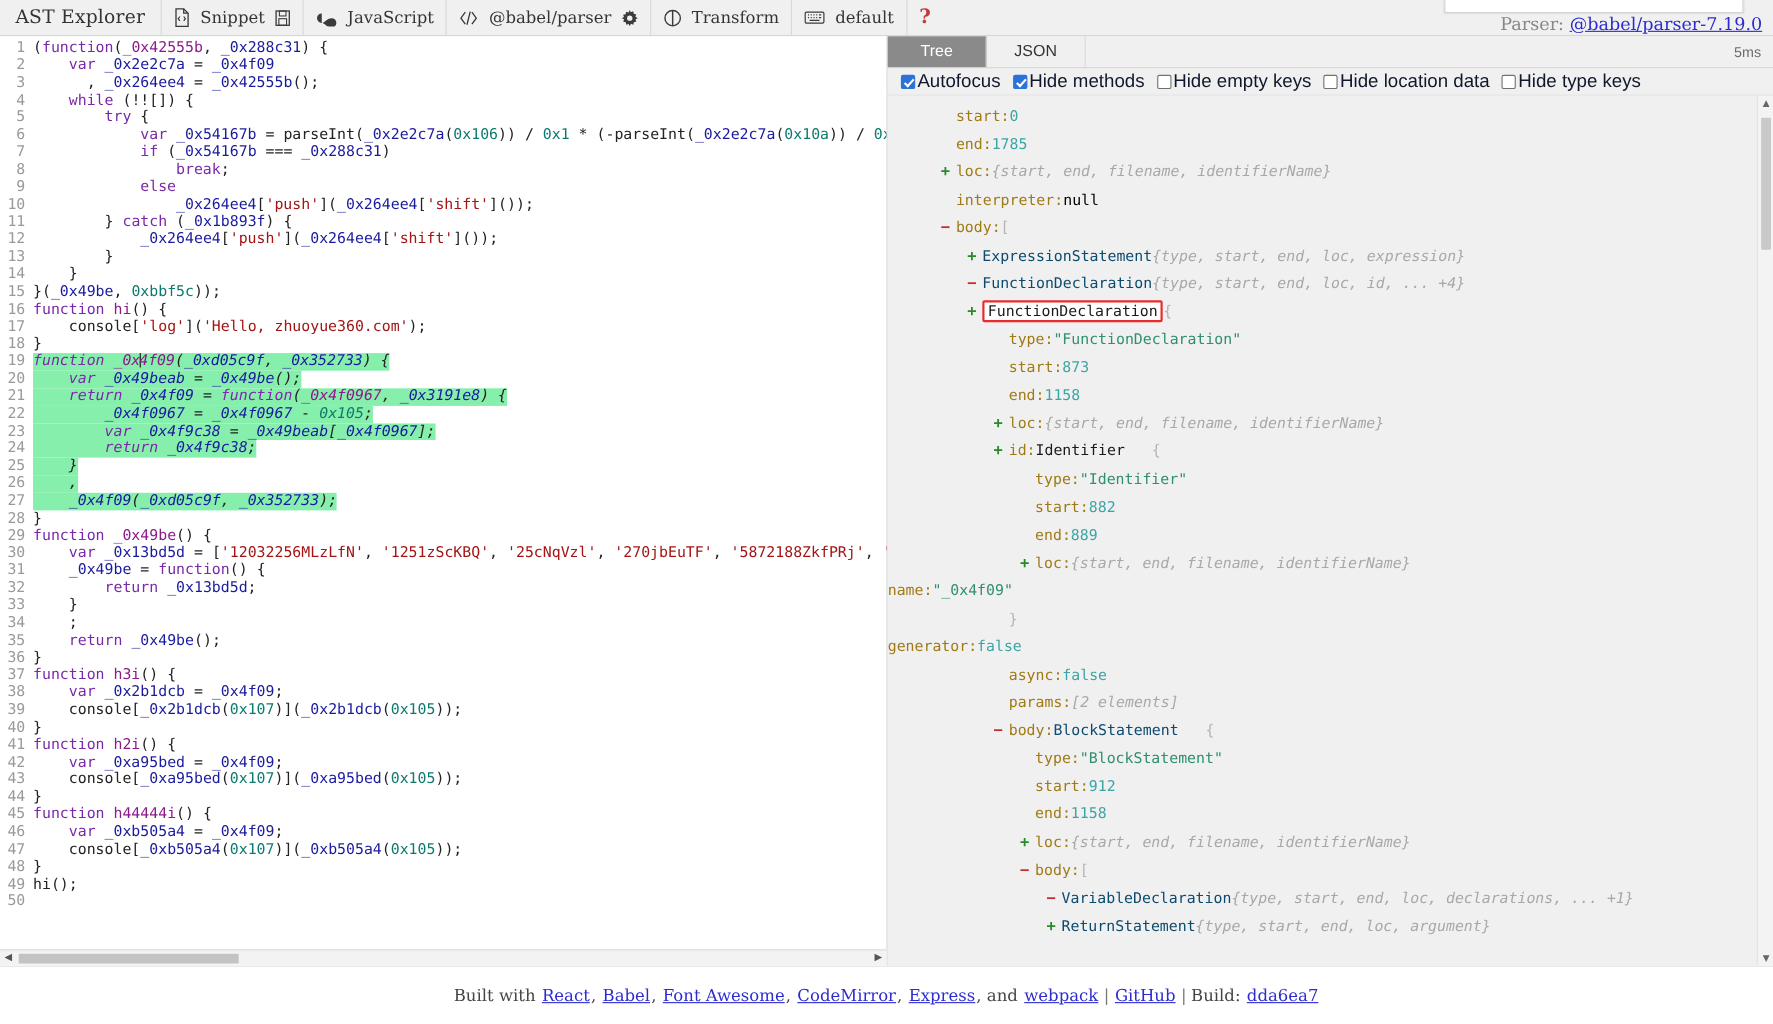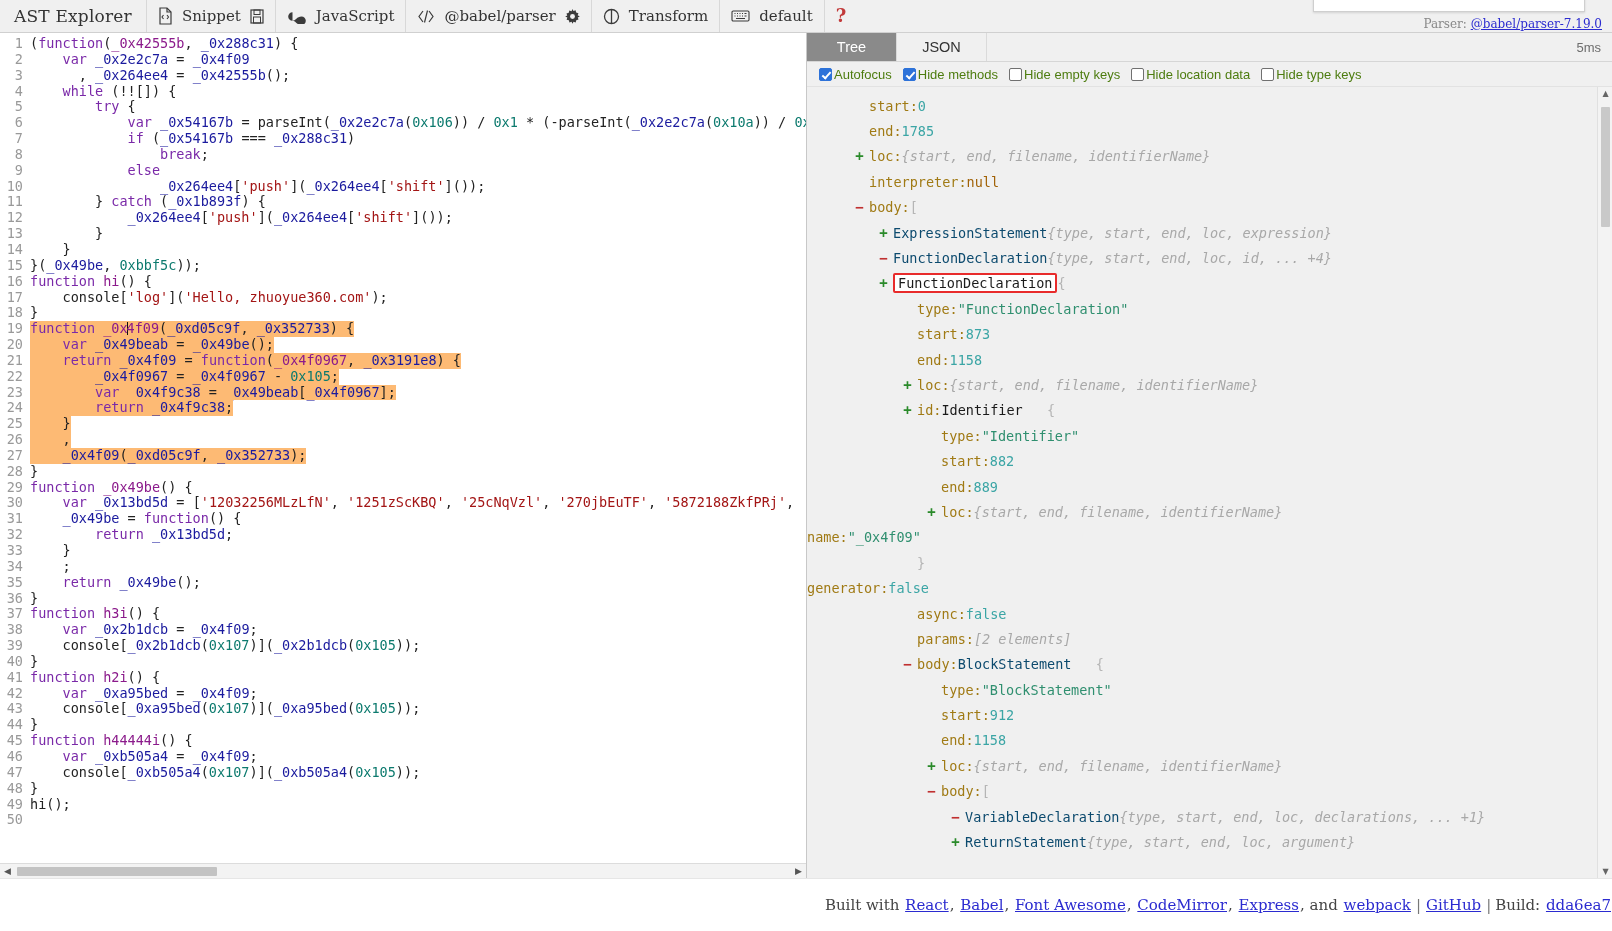--- a/index.html
+++ b/index.html
@@ -48,21 +48,21 @@
     align-items: center;
     justify-content: center;
     color: #3b3b3b;
     line-height: 1;
   }
   .tb-ico svg { display: block; }
   #parser-info {
     position: absolute;
     right: 10px;
     bottom: 1px;
-    font-size: 12px;
+    font-size: 16px;
     color: #888;
     font-family: "DejaVu Serif", serif;
     margin-left: 36px;
   }
   #parser-info a {
     color: #2b2bd0;
     text-decoration: underline;
   }
   
   #top-popover {
@@ -112,21 +112,21 @@
   }
   .gutter {
     width: 30px;
     min-width: 30px;
     text-align: right;
     padding-right: 7px;
     color: #999;
     user-select: none;
   }
   .ctext { white-space: pre; }
-  .cline.hl .ctext { background: #fdba74; }
+  .cline.hl .ctext { background: #86efac; font-style: italic; }
   .kw   { color: #7a29a8; }
   .var  { color: #1a1a9e; }
   .num  { color: #0c7a6e; }
   .str  { color: #a31515; }
   .fn   { color: #8b1a8b; }
   .plain{ color: #222; }
   .cursor {
     display: inline-block;
     width: 0;
     border-left: 1px solid #111;
@@ -204,22 +204,22 @@
   }
   #ast-options {
     height: 25px;
     display: flex;
     align-items: center;
     gap: 4px;
     padding: 0 12px;
     background: #f0f0f0;
     border-bottom: 1px solid #e2e2e2;
     font-family: "Liberation Sans", sans-serif;
-    font-size: 13px;
-    color: #4d7c0f;
+    font-size: 17px;
+    color: #0f172a;
   }
   .opt {
     display: inline-flex;
     align-items: center;
     gap: 2px;
     margin-right: 7px;
     white-space: nowrap;
   }
   .cb {
     width: 13px; height: 13px;
@@ -268,21 +268,21 @@
     font-size: 14px;
     margin-right: 3px;
   }
   .toggle.plus  { color: #2a8a2a; }
   .toggle.minus { color: #c03030; }
   .toggle.none  { color: transparent; }
   .k-key    { color: #a07a14; }
   .k-num    { color: #3ba5a5; }
   .k-str    { color: #2f8f6f; }
   .k-bool   { color: #3ba5a5; }
-  .k-null   { color: #a16207; }
+  .k-null   { color: #000000; }
   .k-type   { color: #0c4a6e; }
   .k-hint   { color: #a8a8a8; font-style: italic; }
   .k-brace  { color: #b5b5b5; }
   .k-ident  { color: #1a1a1a; }
   .sel-box {
     border: 2px solid #e82b2b;
     padding: 0px 3px;
     border-radius: 2px;
     color: #1a1a1a;
     background: #fff;
@@ -311,21 +311,21 @@
     font-size: 8px;
     color: #666;
   }
 
   
   #footer {
     height: 52px;
     background: #fff;
     display: flex;
     align-items: center;
-    justify-content: flex-end;
+    justify-content: center;
     font-family: "DejaVu Serif", serif;
     font-size: 15px;
     color: #444;
     border-top: 1px solid #e6e6e6;
   }
   #footer a {
     color: #2b2bd0;
     text-decoration: underline;
     margin: 0 1px;
   }

